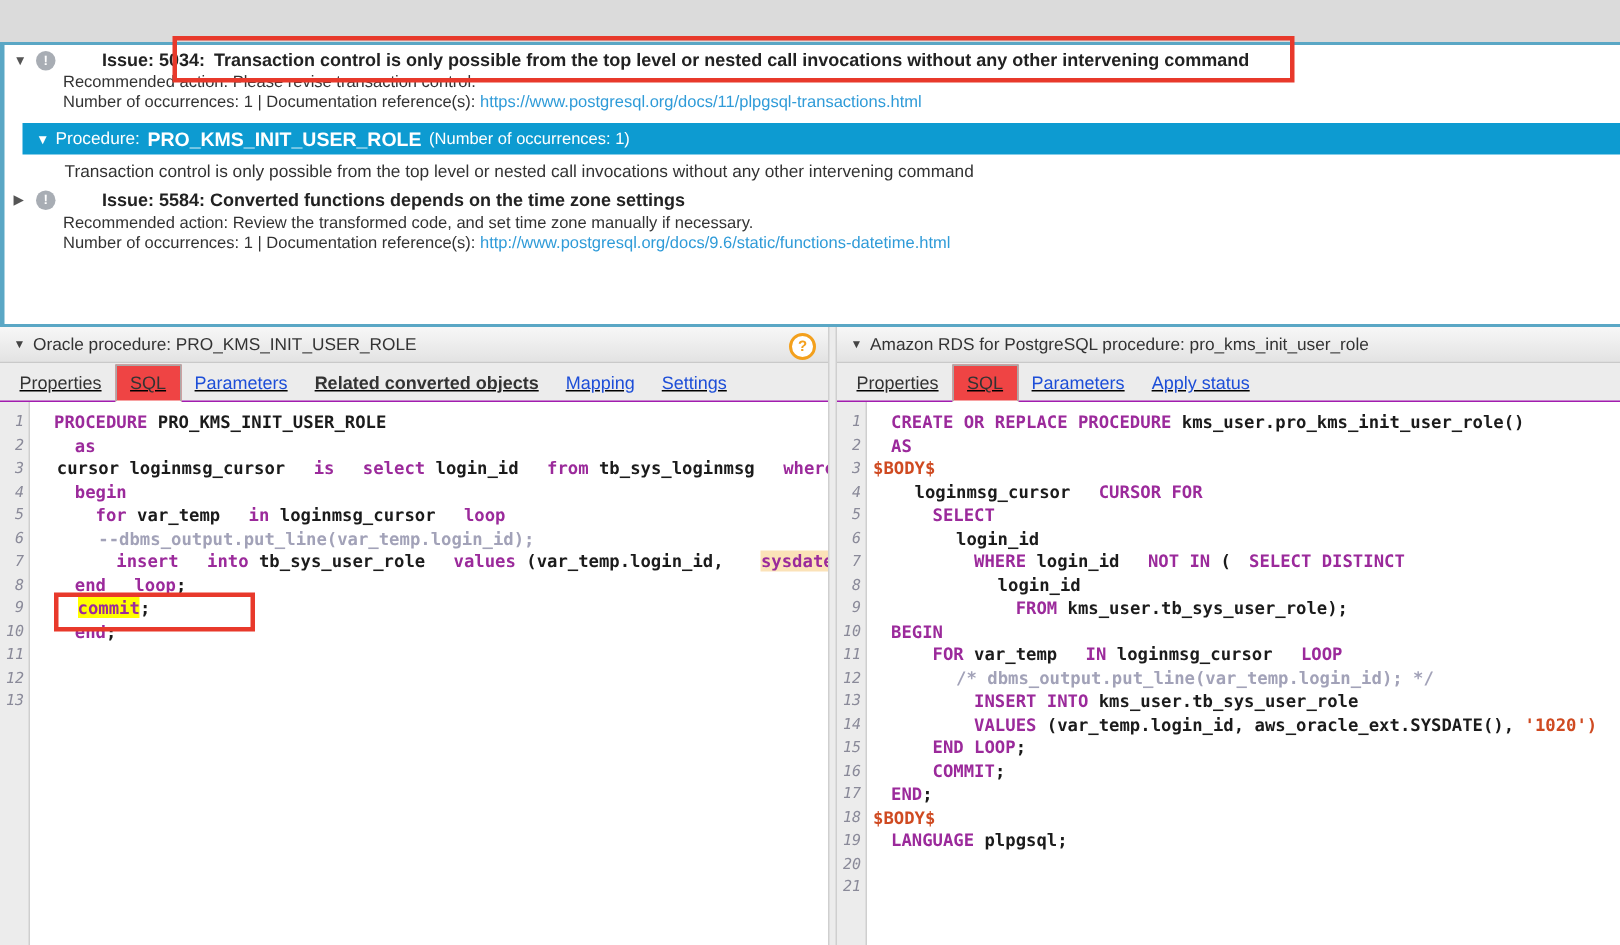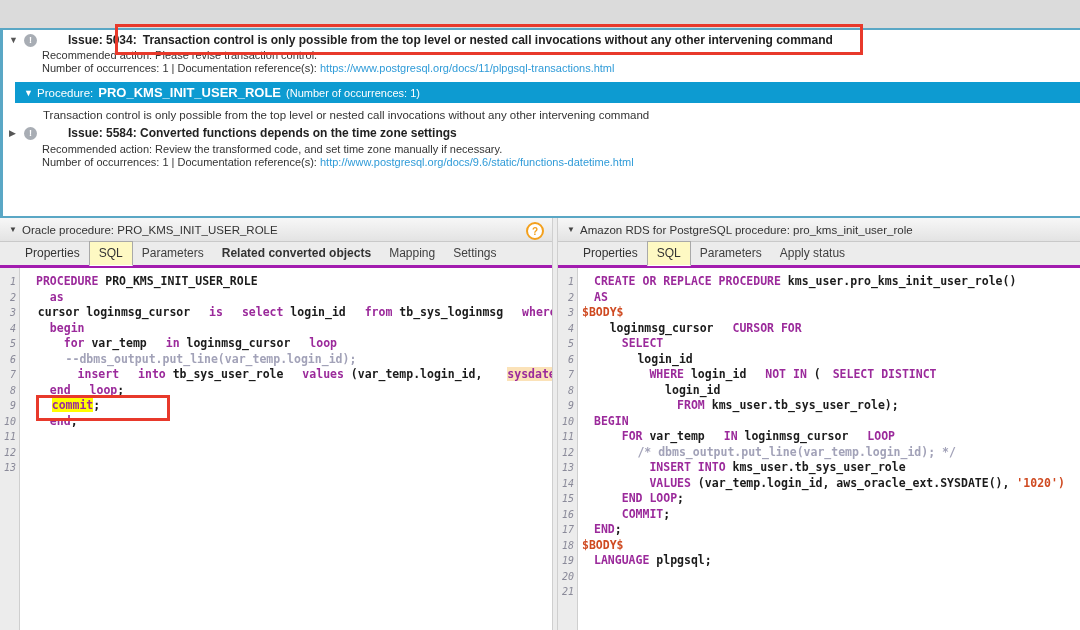--- a/index.html
+++ b/index.html
@@ -32,25 +32,25 @@
   .bottom{position:absolute;top:218px;left:0;width:1080px;height:412px;}
   .panel{position:absolute;top:0;bottom:0;background:#fff;overflow:hidden;}
   .panel.pleft{left:0;width:552px;}
   .divider{position:absolute;left:552px;width:6px;top:0;bottom:0;background:#ececec;
            box-sizing:border-box;border-left:1px solid #cfcfcf;border-right:1px solid #cfcfcf;}
   .panel.pright{left:558px;width:522px;}
   .phead{height:24px;background:linear-gradient(#f7f7f7,#e3e3e3);border-bottom:1px solid #c9c9c9;
          display:flex;align-items:center;font-size:11.5px;color:#333;box-sizing:border-box;padding-left:9px;
          white-space:nowrap;}
   .phead .tri{font-size:8px;width:13px;color:#444;}
-  .tabbar{position:relative;height:26px;background:#ececec;border-bottom:3px solid #a21caf;
-          box-sizing:border-box;display:flex;align-items:flex-end;padding-left:16px;}
+  .tabbar{position:relative;height:26px;background:#ececec;border-bottom:1px solid #a21caf;
+          box-sizing:border-box;display:flex;align-items:flex-end;padding-left:4px;text-decoration:underline;}
   .tab{font-size:12px;color:#333;padding:4px 9px 5px;white-space:nowrap;cursor:default;}
-  .tab.active{background:#fef9c3;border:1px solid #a9a9a9;border-bottom:1px solid #fff;margin-bottom:-1px;z-index:2;}
-  .tab.disabled{color:#404040;}
+  .tab.active{background:#ef4444;border:1px solid #a9a9a9;border-bottom:1px solid #fff;margin-bottom:-1px;z-index:2;}
+  .tab.disabled{color:#1d4ed8;}
   .tab.emphasis{font-weight:bold;}
   .help{position:absolute;right:8px;top:4px;width:14px;height:14px;border:2px solid #f3a01d;border-radius:50%;
         color:#f3a01d;font-weight:bold;font-size:10px;display:flex;align-items:center;justify-content:center;
         background:#fff;cursor:pointer;}
   .codewrap{position:absolute;top:50px;left:0;right:0;bottom:0;display:flex;overflow:hidden;background:#fff;}
   .gutter{width:20px;background:#ececec;border-right:1px solid #cfcfcf;padding-top:6px;
           box-sizing:border-box;flex:none;}
   .ln{height:15.5px;line-height:15.5px;font-family:"DejaVu Sans Mono",monospace;font-style:italic;
       font-size:10px;color:#8a8a99;text-align:right;padding-right:3px;}
   .codelines{flex:1;padding:6px 0 0 4px;overflow:hidden;}

